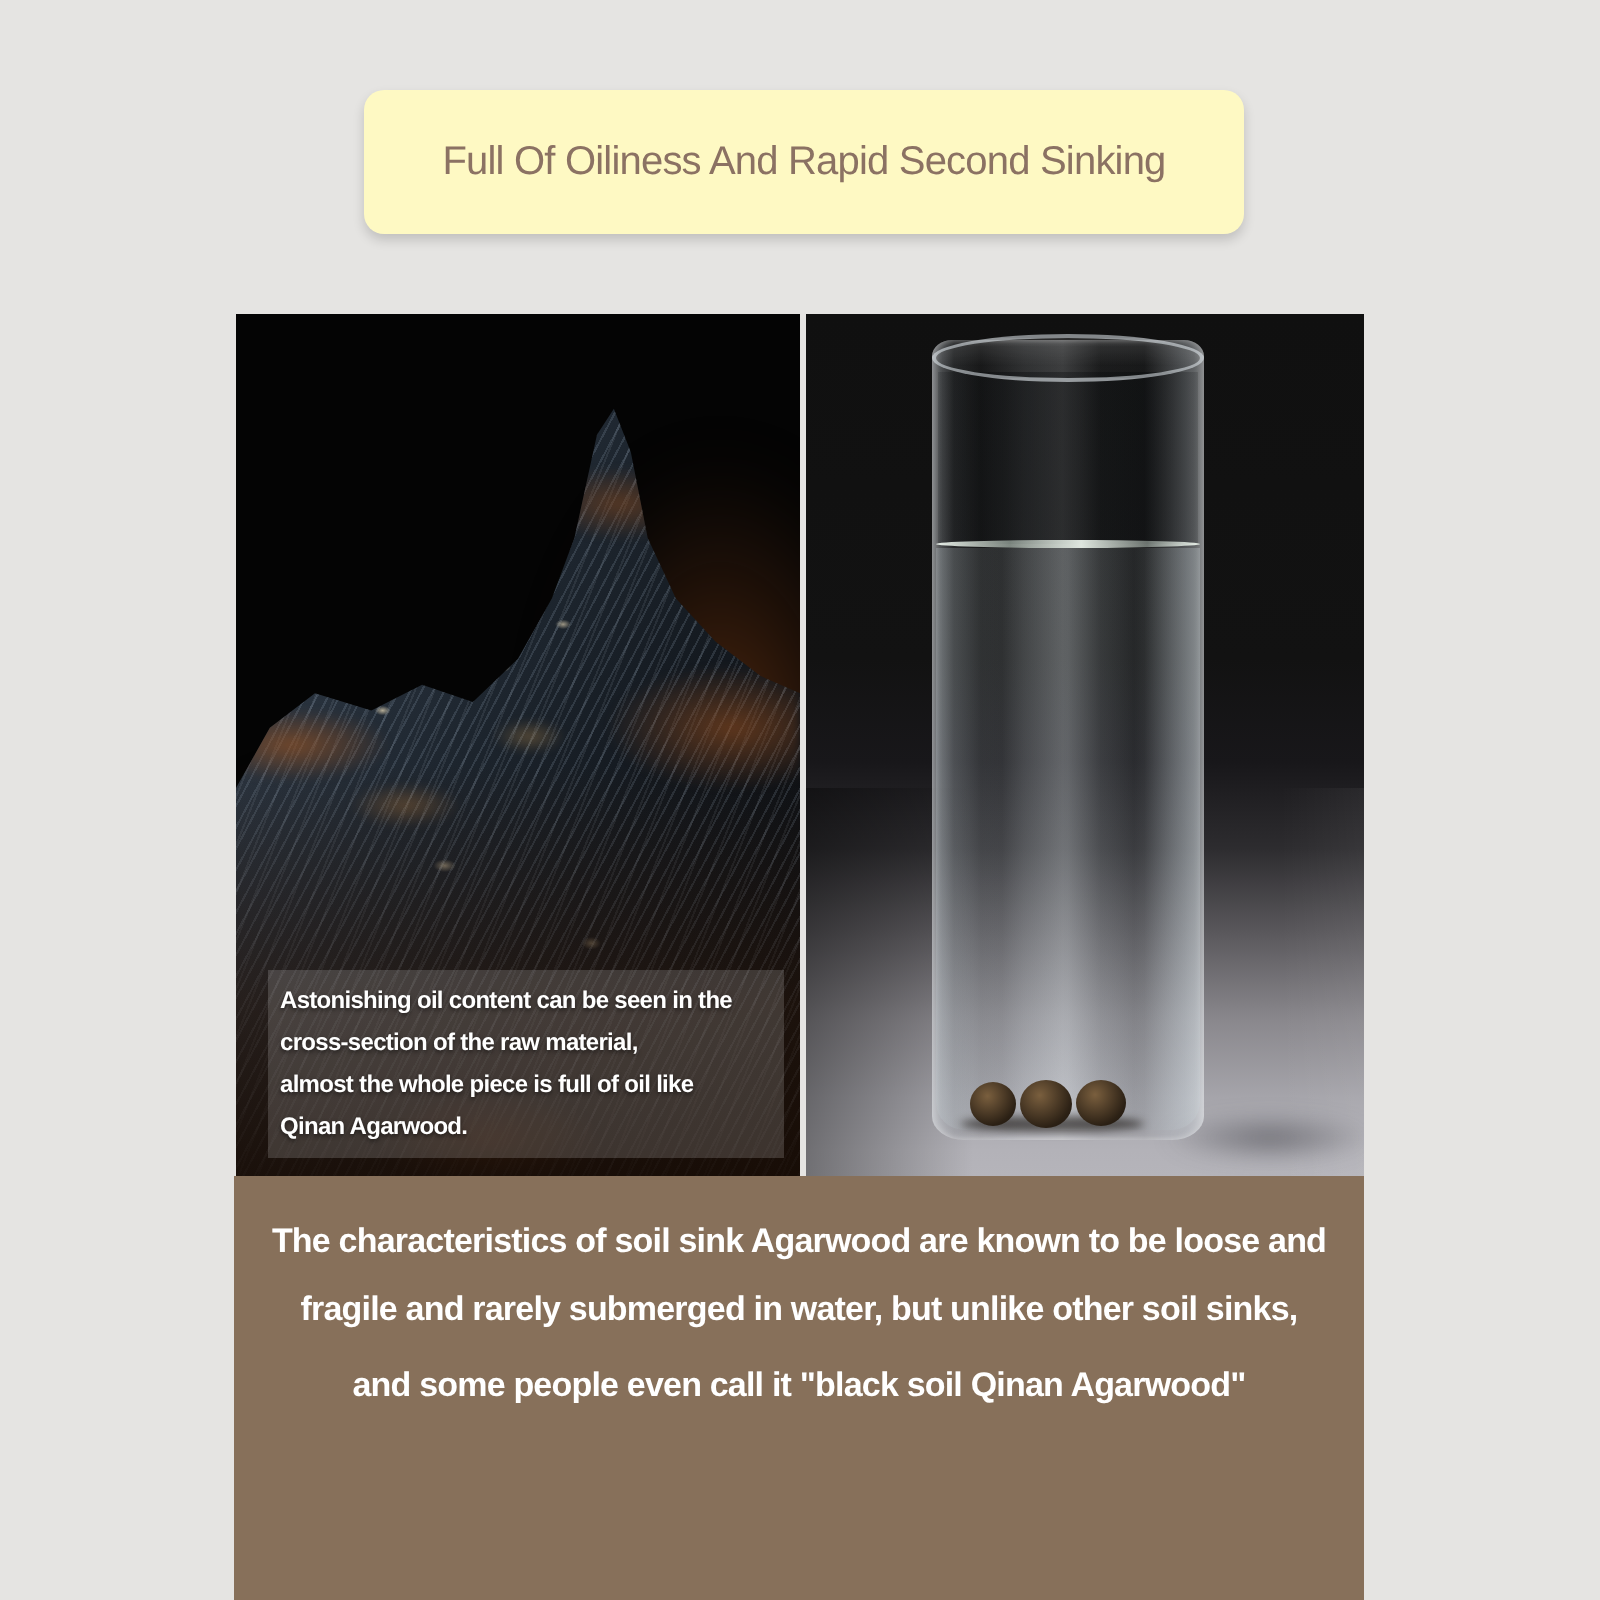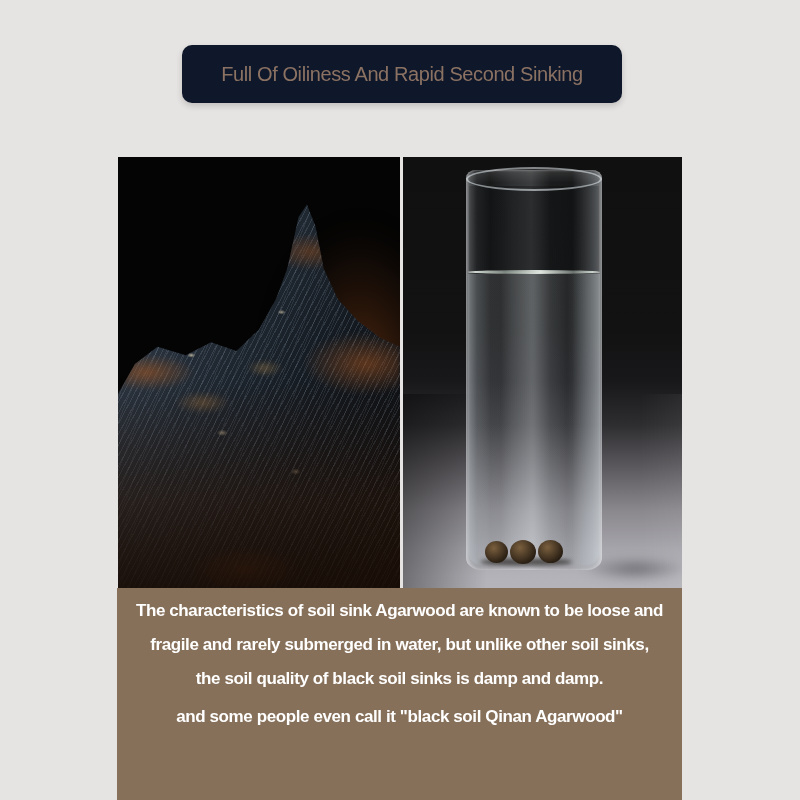--- a/index.html
+++ b/index.html
@@ -4,22 +4,22 @@
 <style>
   html,body{margin:0;padding:0;}
   body{
     width:800px;height:800px;position:relative;overflow:hidden;
     background:#e5e4e2;
     font-family:"Liberation Sans", sans-serif;
   }
 
   
   .banner{
-    position:absolute;left:182px;top:45px;width:440px;height:58px;
-    background:#0f172a;border-radius:10px;
+    position:absolute;left:182px;top:45px;width:440px;height:72px;
+    background:#fef9c3;border-radius:10px;
     display:flex;align-items:center;justify-content:center;
     box-shadow:0 3px 6px rgba(0,0,0,0.16);
   }
   .banner span{
     font-size:20px;letter-spacing:-0.4px;color:#8b7263;font-weight:normal;
   }
 
   
   .gallery{
     position:absolute;left:118px;top:157px;width:564px;height:431px;
@@ -139,21 +139,21 @@
     background:radial-gradient(circle at 38% 32%, #7a5f3e 0%, #53402a 35%, #2c2115 70%, #1c140c 100%);
   }
   .bead-1{left:19px;bottom:7px;width:23px;height:22px;}
   .bead-2{left:44px;bottom:6px;width:26px;height:24px;}
   .bead-3{left:72px;bottom:7px;width:25px;height:23px;}
 
   
   .desc-panel{
     position:absolute;left:117px;top:588px;width:565px;height:212px;
     background:#87705a;color:#ffffff;text-align:center;
-    padding-top:6px;box-sizing:border-box;
+    padding-top:16px;box-sizing:border-box;
   }
   .para{margin:0;}
   .para + .para{margin-top:4px;}
   .line{
     font-size:17px;font-weight:bold;letter-spacing:-0.4px;line-height:34px;
     white-space:nowrap;
   }
 </style>
 </head>
 <body>
@@ -165,20 +165,26 @@
 <div class="gallery">
 
   <div class="photo photo-left">
     <div class="bokeh-bl"></div>
     <div class="bokeh-r"></div>
     <div class="wood-chunk">
       <div class="striations"></div>
       <div class="rust"></div>
       <div class="specks"></div>
       <div class="darken-bottom"></div>
+    </div>
+    <div class="caption">
+      <div>Astonishing oil content can be seen in the</div>
+      <div>cross-section of the raw material,</div>
+      <div>almost the whole piece is full of oil like</div>
+      <div>Qinan Agarwood.</div>
     </div>
   </div>
 
   <div class="photo photo-right">
     <div class="cyl-bg"></div>
     <div class="cyl-vignette"></div>
     <div class="base-shadow"></div>
     <div class="cylinder">
       <div class="glass-body"></div>
       <div class="glass-empty"></div>
@@ -191,18 +197,17 @@
       <div class="glass-rim"></div>
     </div>
   </div>
 
 </div>
 
 <div class="desc-panel">
   <div class="para">
     <div class="line">The characteristics of soil sink Agarwood are known to be loose and</div>
     <div class="line">fragile and rarely submerged in water, but unlike other soil sinks,</div>
-    <div class="line">the soil quality of black soil sinks is damp and damp.</div>
   </div>
   <div class="para">
     <div class="line">and some people even call it "black soil Qinan Agarwood"</div>
   </div>
 </div>
 
 </body></html>

